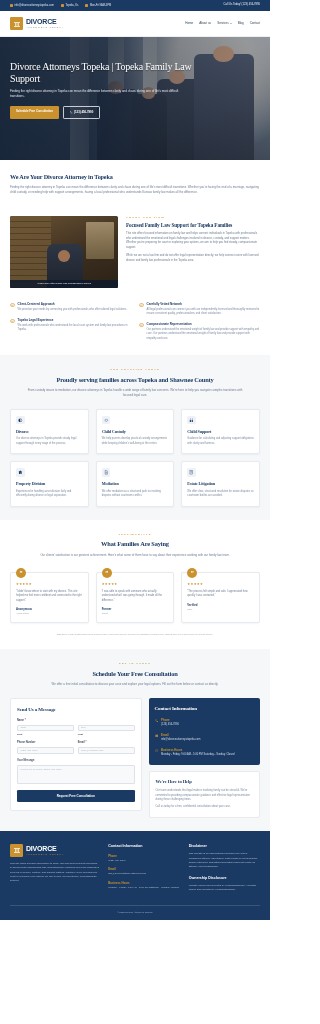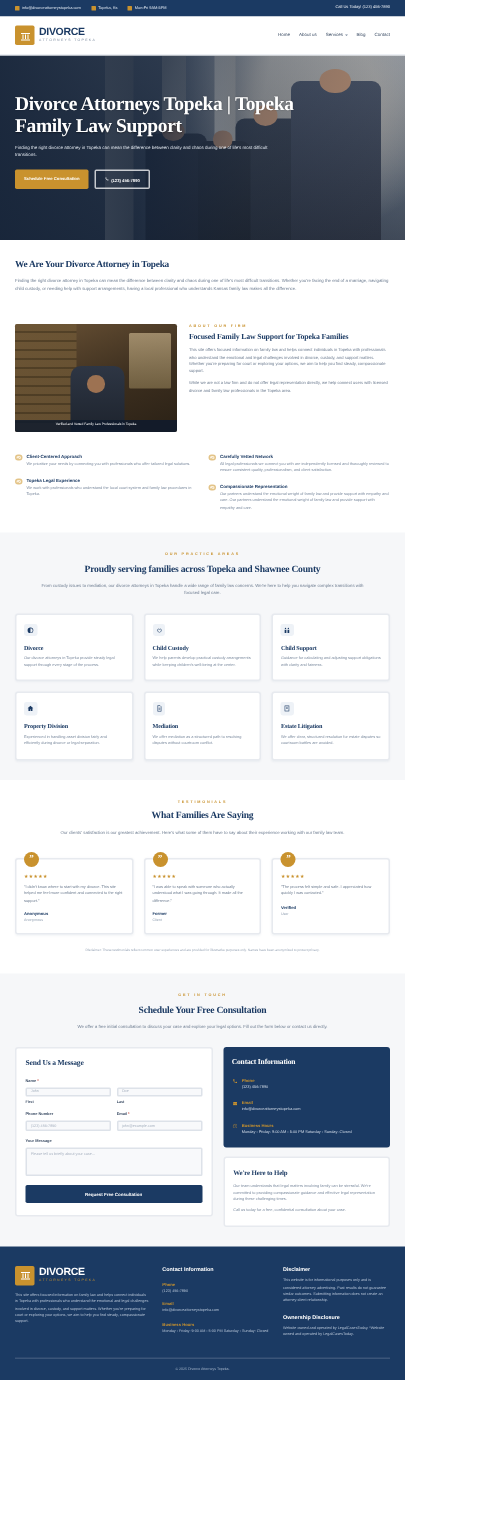--- a/index.html
+++ b/index.html
@@ -51,21 +51,21 @@
       radial-gradient(circle at 78% 22%, rgba(206,196,180,0.55) 0 18%, rgba(0,0,0,0) 40%),
       linear-gradient(180deg,#8e98a6 0%,#6d7785 35%,#55606f 70%,#444d5b 100%);
   }
   .hero-people { position:absolute; inset:0; }
   .pcol { position:absolute; bottom:0; background:linear-gradient(180deg,#3a4250,#272d38); border-radius:6px 6px 0 0; }
   .phead { position:absolute; border-radius:50%; background:#b98f72; }
   .pillar { position:absolute; top:0; bottom:0; background:linear-gradient(90deg,rgba(236,231,221,.75),rgba(208,201,189,.5)); }
   .hero-overlay { position:absolute; inset:0;
     background:linear-gradient(100deg, rgba(20,34,55,0.93) 0%, rgba(20,34,55,0.80) 38%, rgba(20,34,55,0.30) 62%, rgba(20,34,55,0.08) 100%); }
   .hero-inner { position:relative; padding:24px 10px 0; }
-  .hero-title { font-size:13px; line-height:1.17; color:#fff; font-weight:700; letter-spacing:-0.25px; max-width:200px; text-shadow:0 0.5px 1px rgba(0,0,0,.4);}
+  .hero-title { font-size:10px; line-height:1.17; color:#fff; font-weight:400; letter-spacing:-0.25px; max-width:200px; text-shadow:0 0.5px 1px rgba(0,0,0,.4);}
   .hero-sub { margin-top:5px; font-size:3px; color:#e2e8f0; max-width:180px; line-height:1.6; }
   .hero-btns { margin-top:7px; display:flex; gap:4px; }
   .btn-gold { background:#c9922e; color:#fff; font-size:2.8px; font-weight:700; padding:3.5px 6px; border-radius:1.2px; white-space:nowrap; }
   .btn-ghost { border:0.5px solid rgba(255,255,255,.75); color:#fff; font-size:2.8px; font-weight:700; padding:3.5px 6px; border-radius:1.2px; white-space:nowrap; display:flex; gap:1.5px; align-items:center;}
 
   
   .sec { padding:13px 10px; }
   .sec-grey { background:#f6f7f9; }
   .sec-white { background:#ffffff; }
   .eyebrow { text-align:center; font-size:2.5px; letter-spacing:1.2px; color:#c9922e; font-weight:700; text-transform:uppercase; }

